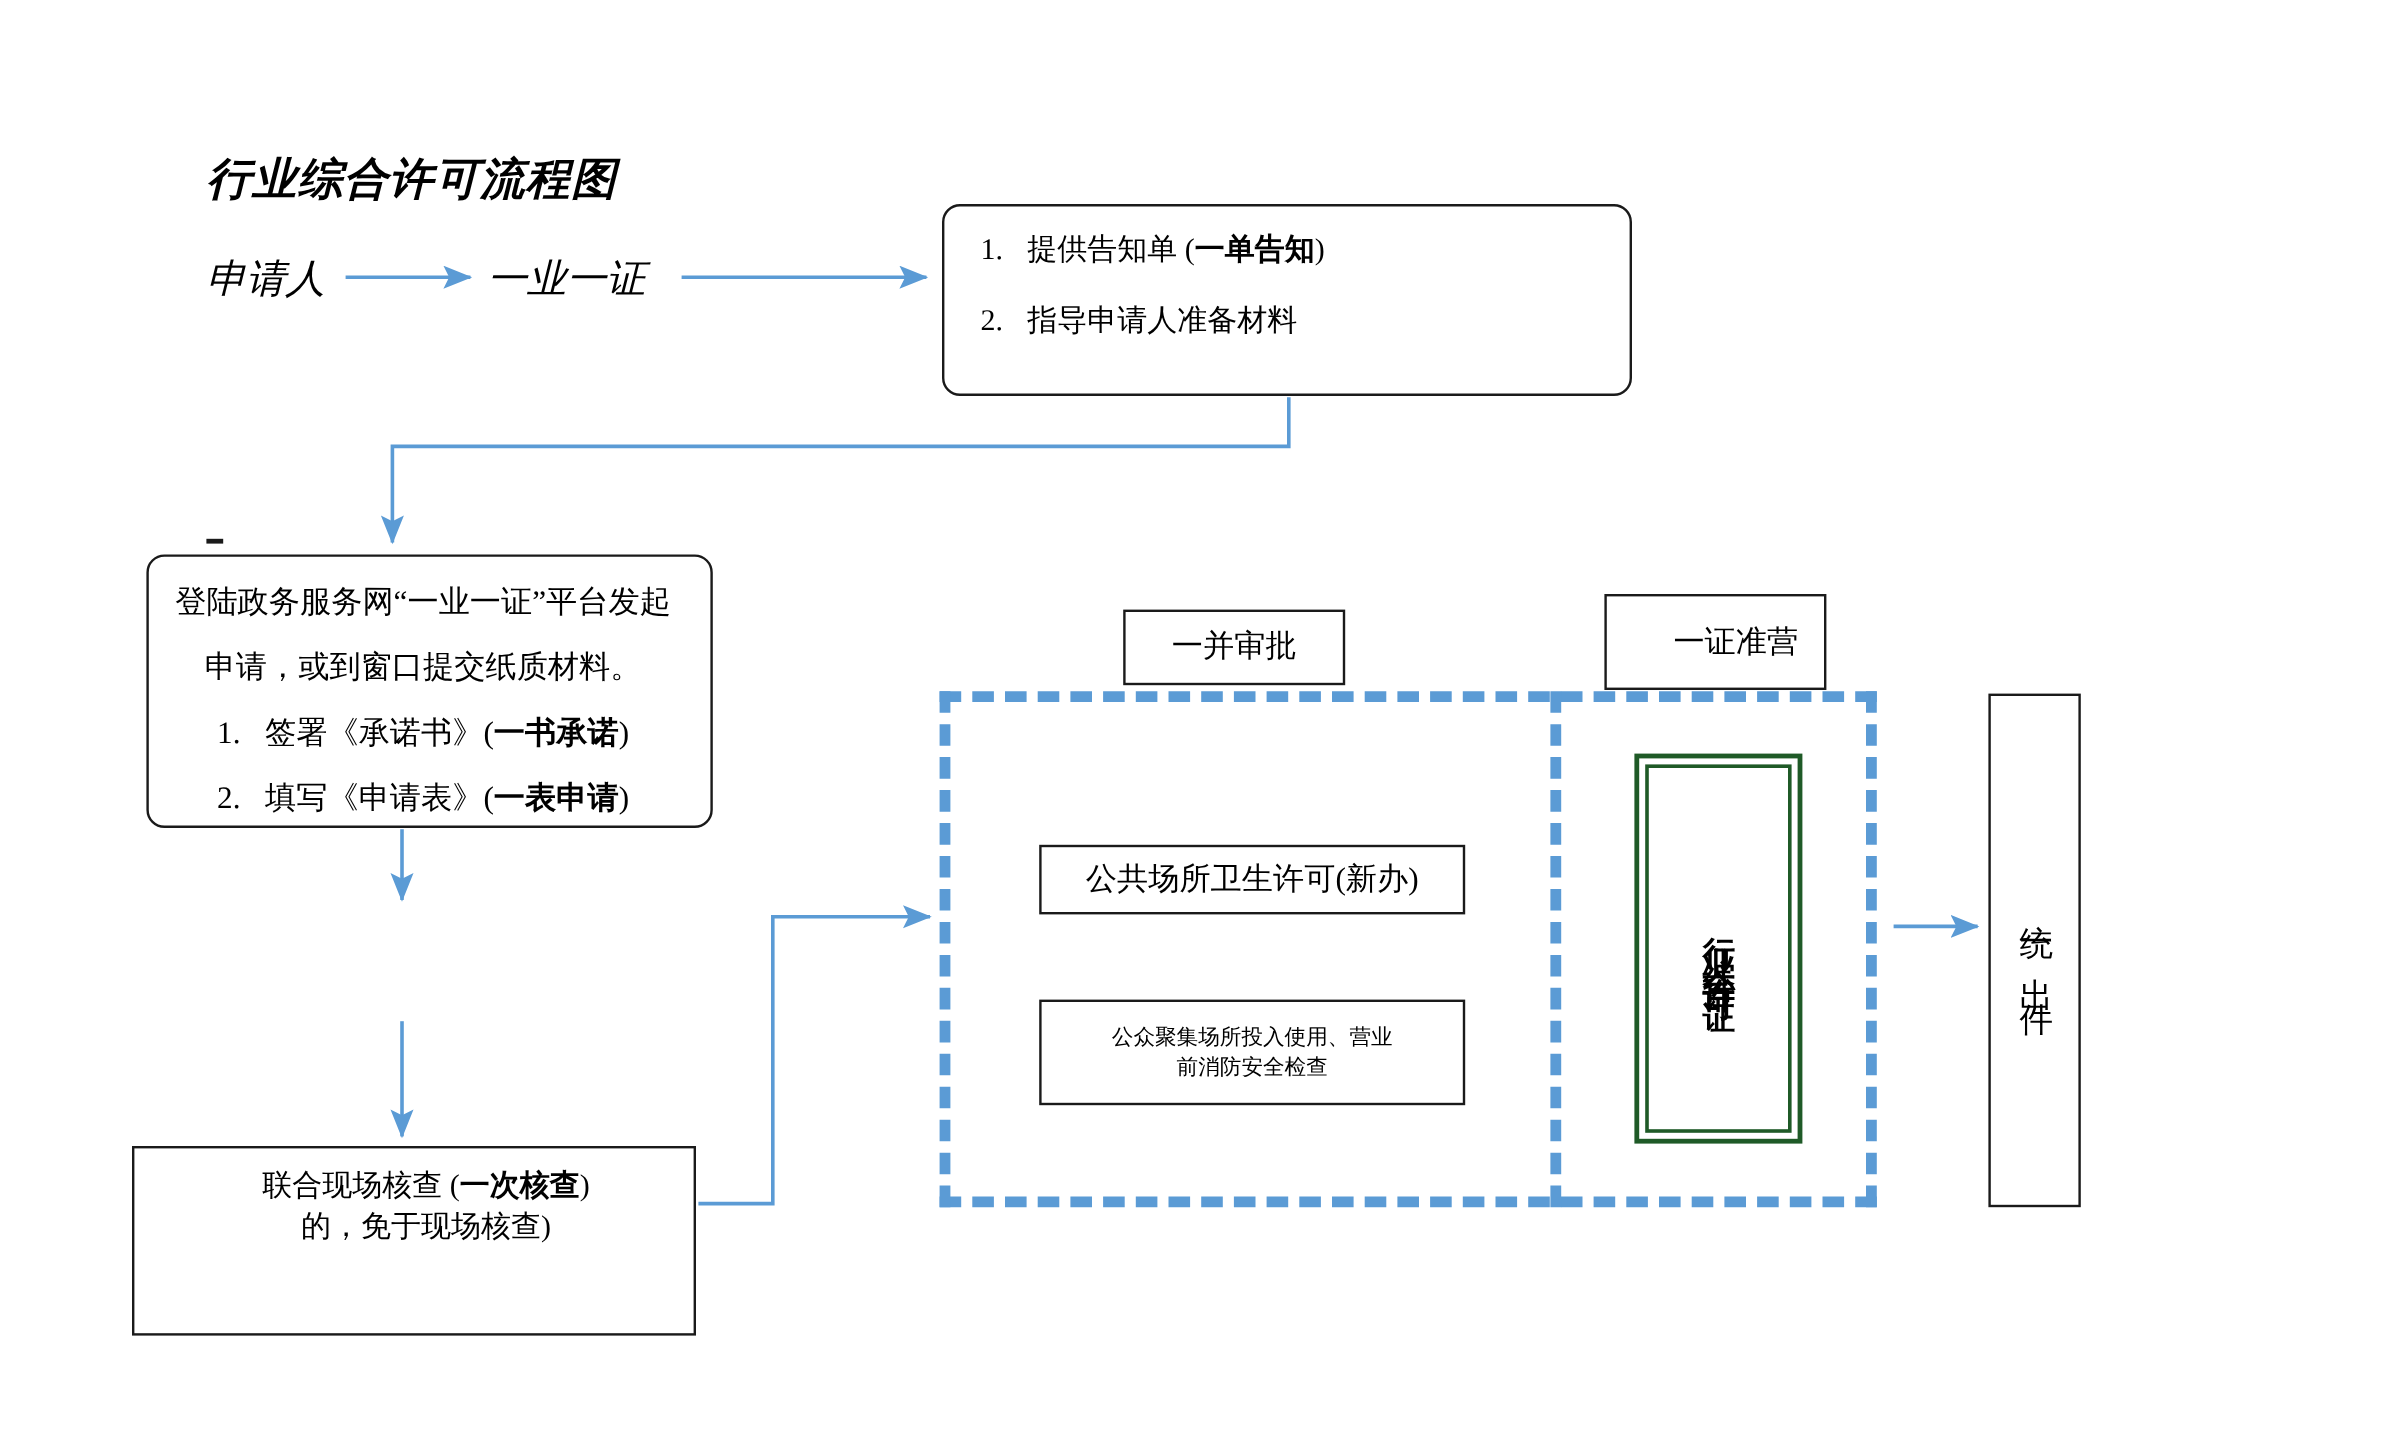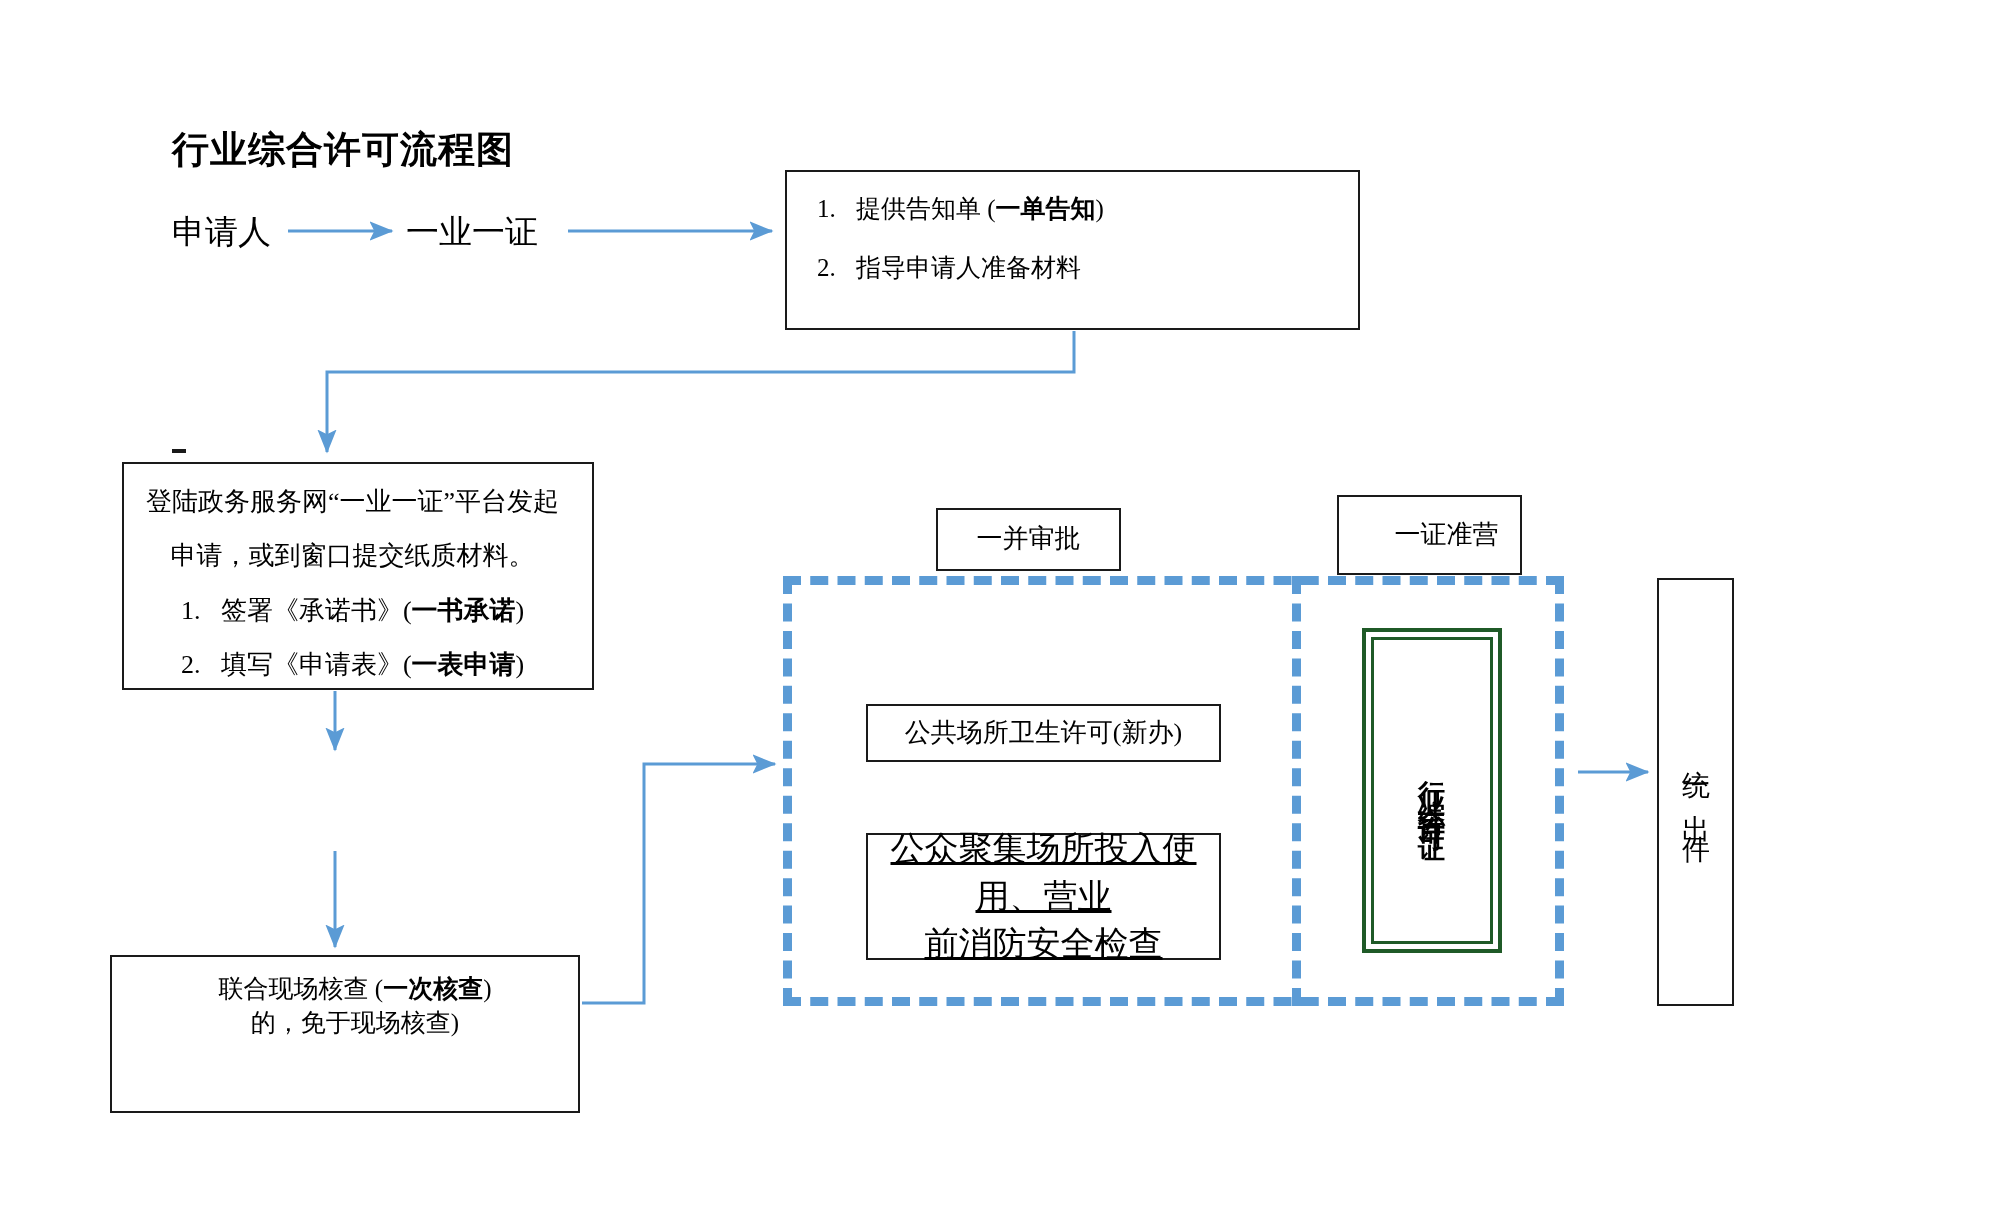--- a/index.html
+++ b/index.html
@@ -25,24 +25,26 @@
     box-sizing:border-box;
     display:flex;
     align-items:center;
     justify-content:center;
     text-align:center;
     line-height:1.55;
   }
   .box-left{
     justify-content:flex-start;
     text-align:left;
+    border-radius:15px;
   }
   .plain-text{
     position:absolute;
     white-space:nowrap;
+    font-style:italic;
   }
   b{font-weight:bold;}
 
   
   #title{
     left:172px; top:125px;
     font-family:"DejaVu Sans","Liberation Sans",sans-serif;
     font-size:37px;
     font-weight:bold;
     letter-spacing:1px;
@@ -130,25 +132,24 @@
 
   
   #box-hygiene{
     left:866px; top:704px;
     width:355px; height:58px;
     font-size:26px;
     border-width:2px;
   }
   #box-fire{
     left:866px; top:833px;
-    width:355px; height:127px;
-    font-size:34px;
+    width:355px; height:88px;
+    font-size:18px;
     border-width:2px;
     line-height:1.4;
-    text-decoration:underline;
   }
 
   
   #box-cert{
     left:1362px; top:628px;
     width:140px; height:325px;
     border:4px solid #1F5A27;
     background:#ffffff;
     padding:5px;
     box-sizing:border-box;

